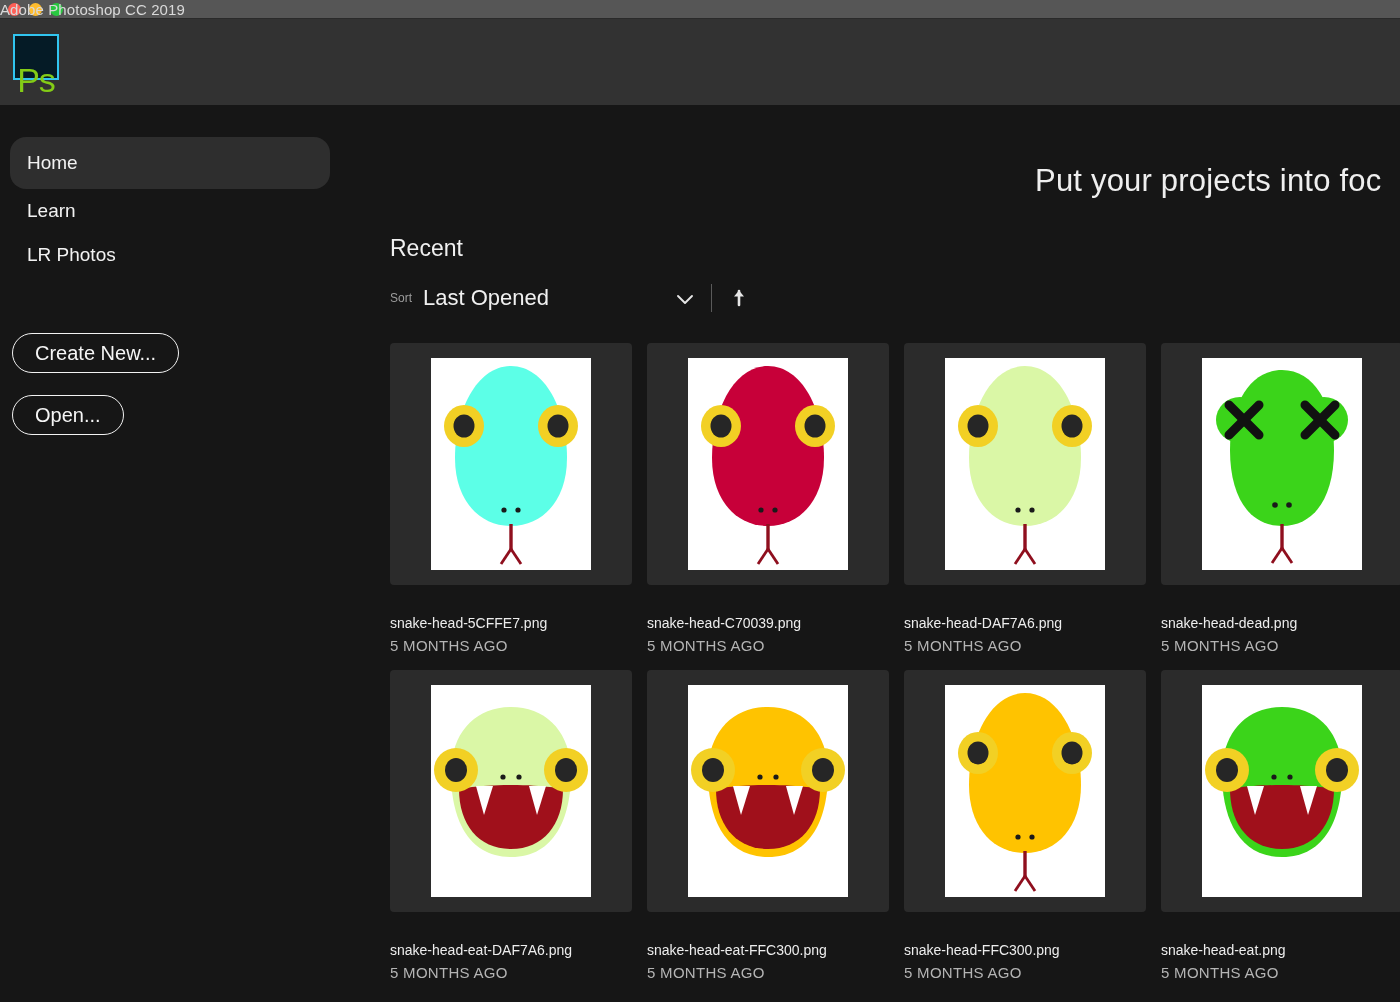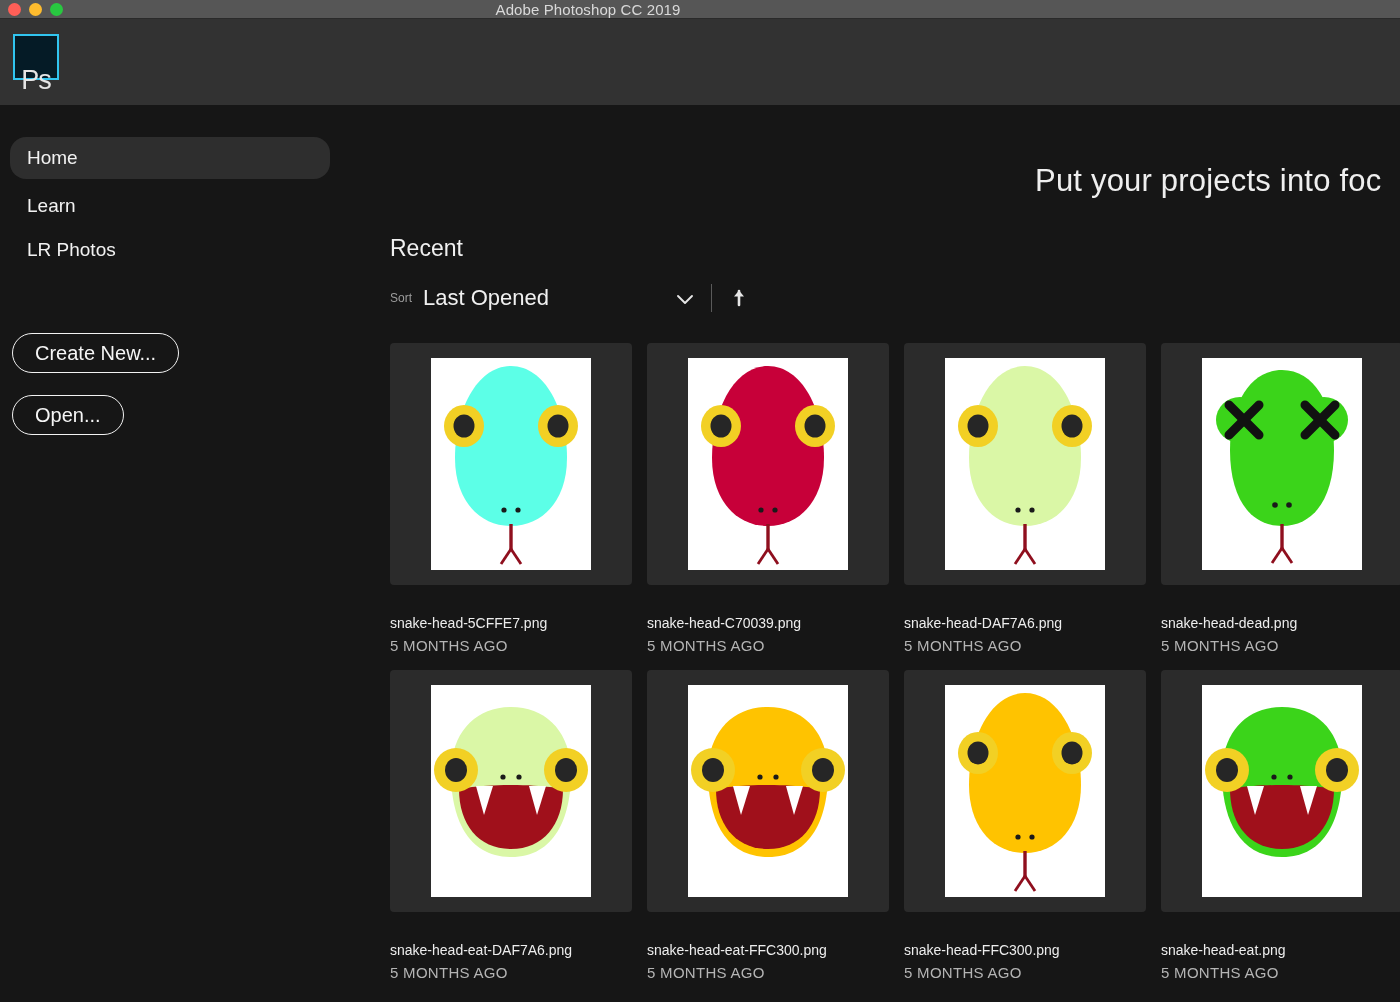--- a/index.html
+++ b/index.html
@@ -33,21 +33,21 @@
     border-radius: 50%;
     display: block;
   }
   .light.red    { background: #ff5f57; }
   .light.yellow { background: #febc2e; }
   .light.green  { background: #28c840; }
   .titlebar-title {
     position: absolute;
     left: 0; top: 0;
     width: 1176px;
-    text-align: center;
+    text-align: left;
     line-height: 19px;
     font-size: 15px;
     color: #d9d9d9;
     letter-spacing: .1px;
   }
 
   
   .appbar {
     position: absolute;
     left: 0; top: 19px;
@@ -58,22 +58,22 @@
     position: absolute;
     left: 13px; top: 15px;
     width: 46px; height: 46px;
     background: #051b26;
     border: 2.5px solid #31c5f0;
     display: flex;
     align-items: center;
     justify-content: center;
   }
   .ps-logo span {
-    color: #e5e5e5;
-    font-size: 27px;
+    color: #84cc16;
+    font-size: 34px;
     font-family: "Liberation Sans", sans-serif;
     line-height: 1;
     letter-spacing: -1px;
     padding-bottom: 2px;
     margin-top: 48px;
   }
 
   
   .body {
     position: absolute;
@@ -85,21 +85,21 @@
   
   .sidebar {
     position: absolute;
     left: 0; top: 0;
     width: 355px; height: 897px;
     background: #161616;
   }
   .nav-item {
     position: absolute;
     left: 10px;
-    width: 320px; height: 42px;
+    width: 320px; height: 52px;
     display: flex;
     align-items: center;
     padding-left: 17px;
     border-radius: 16px;
     color: #f2f2f2;
     font-size: 19px;
     cursor: default;
   }
   .nav-item.selected { background: #2e2e2e; }
   .nav-home   { top: 32px; }

